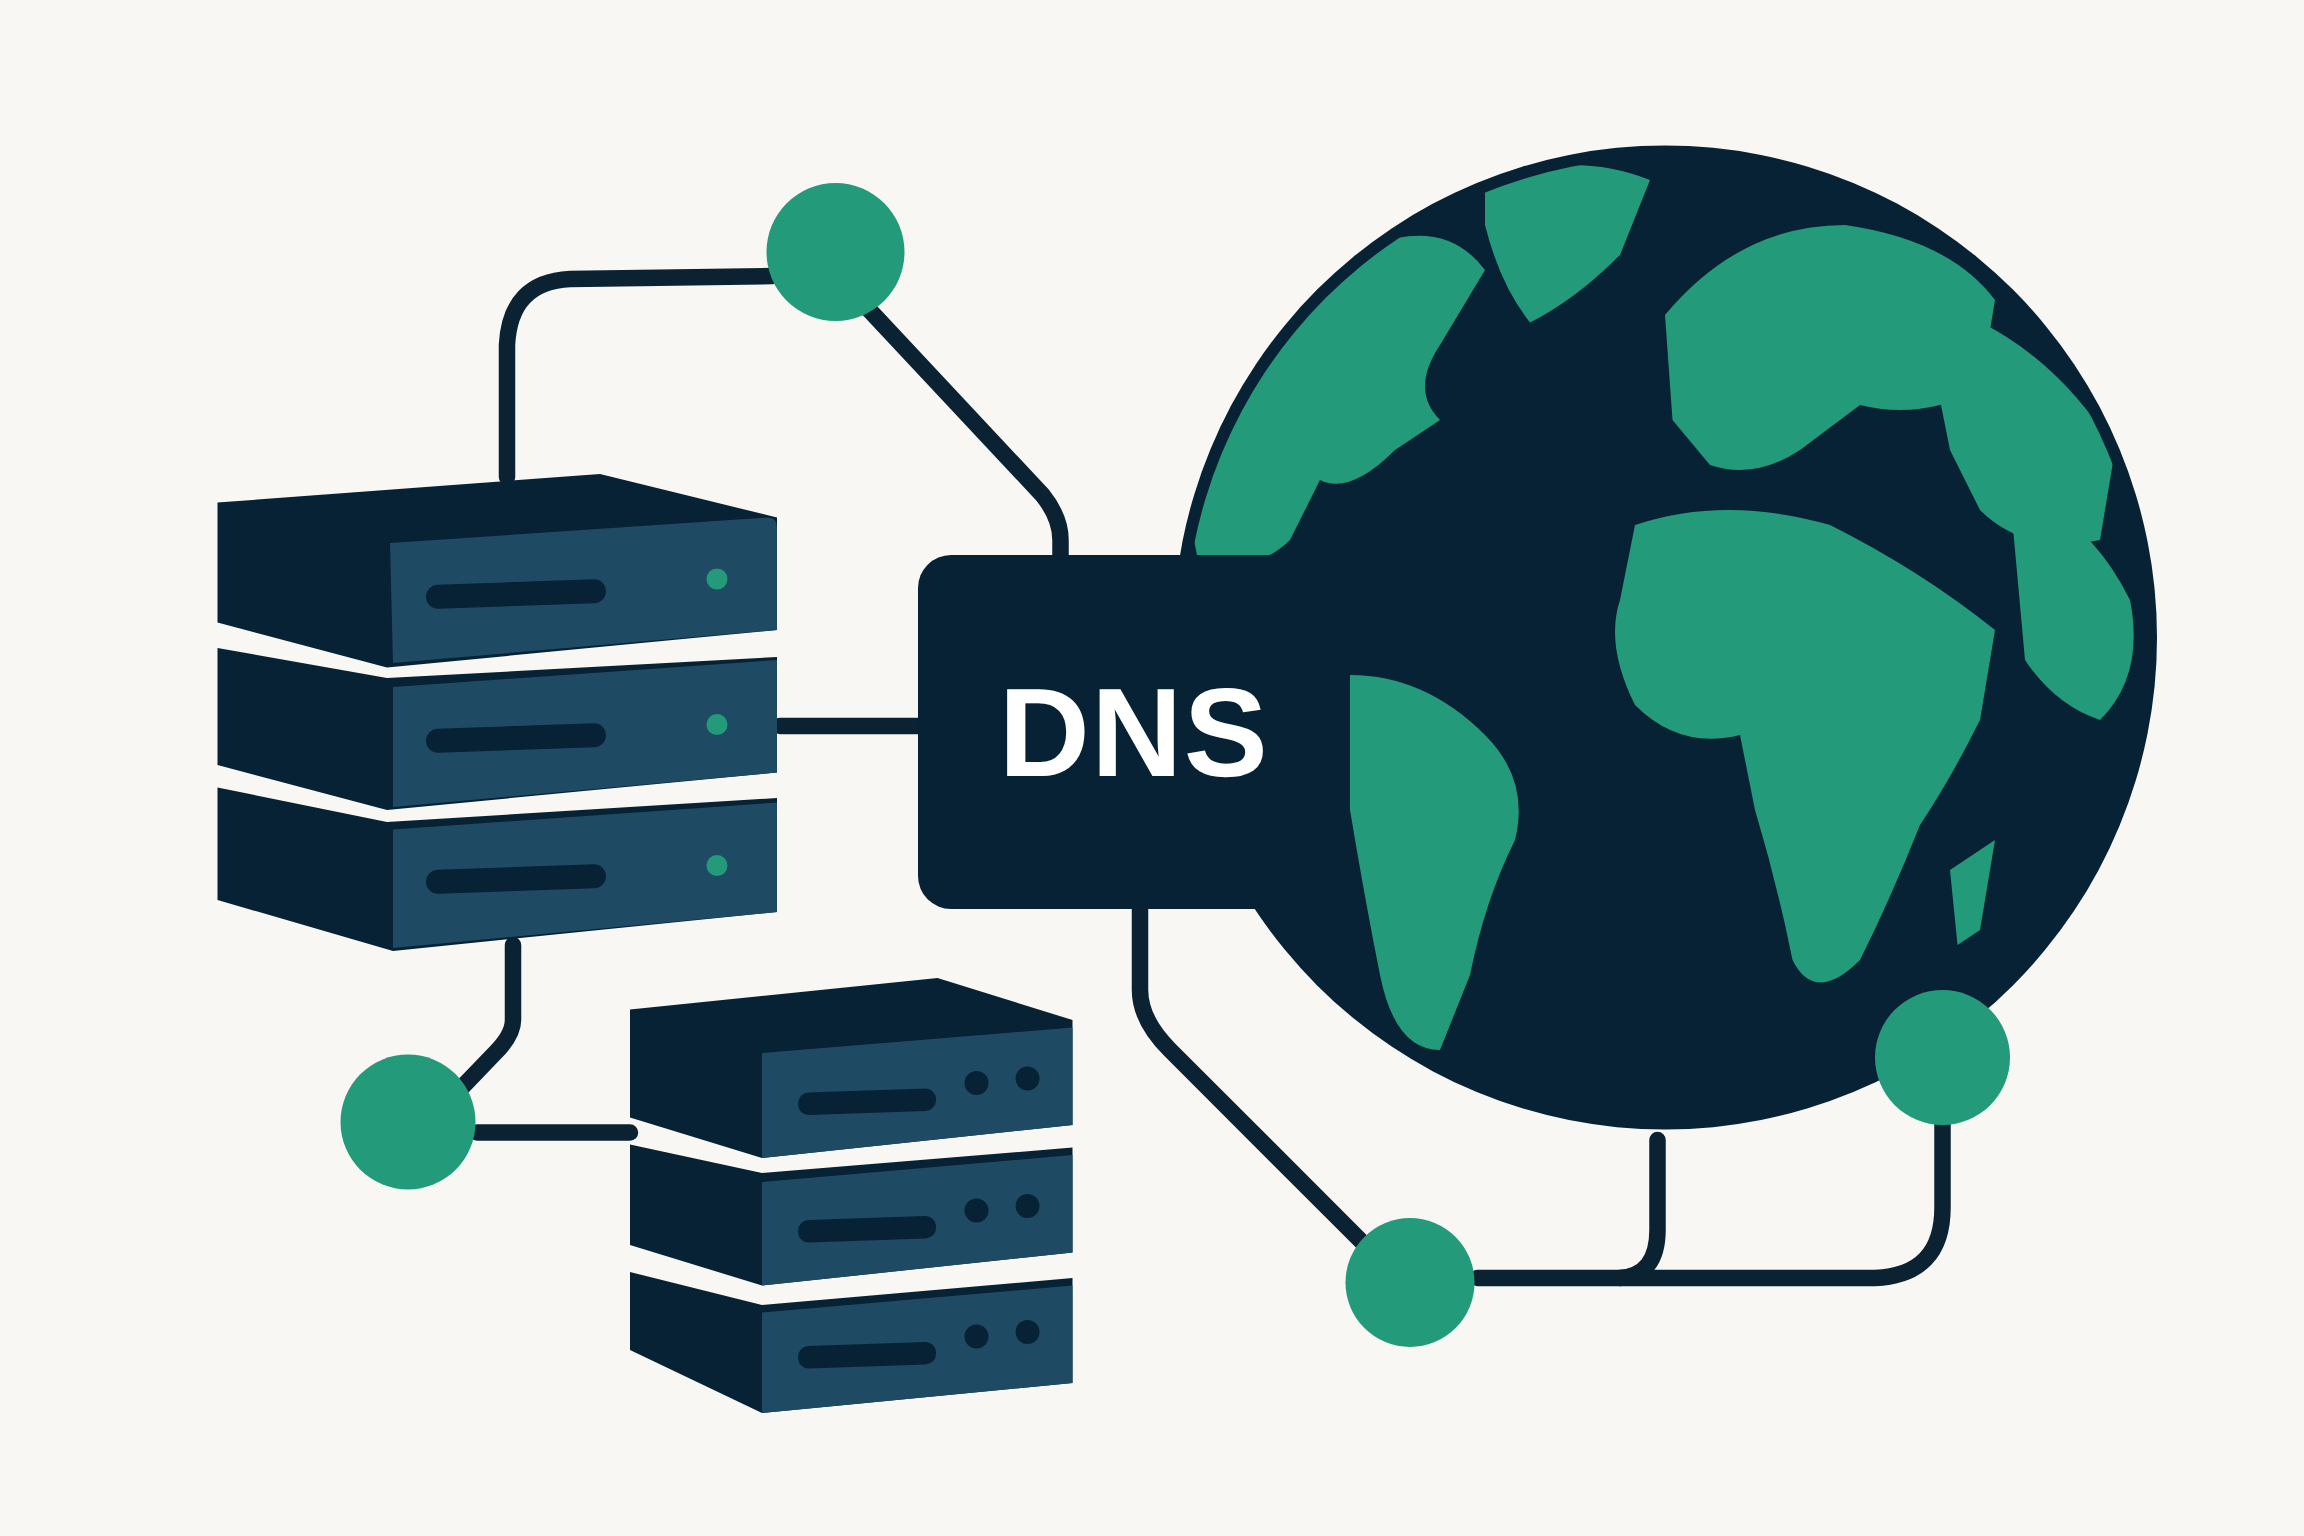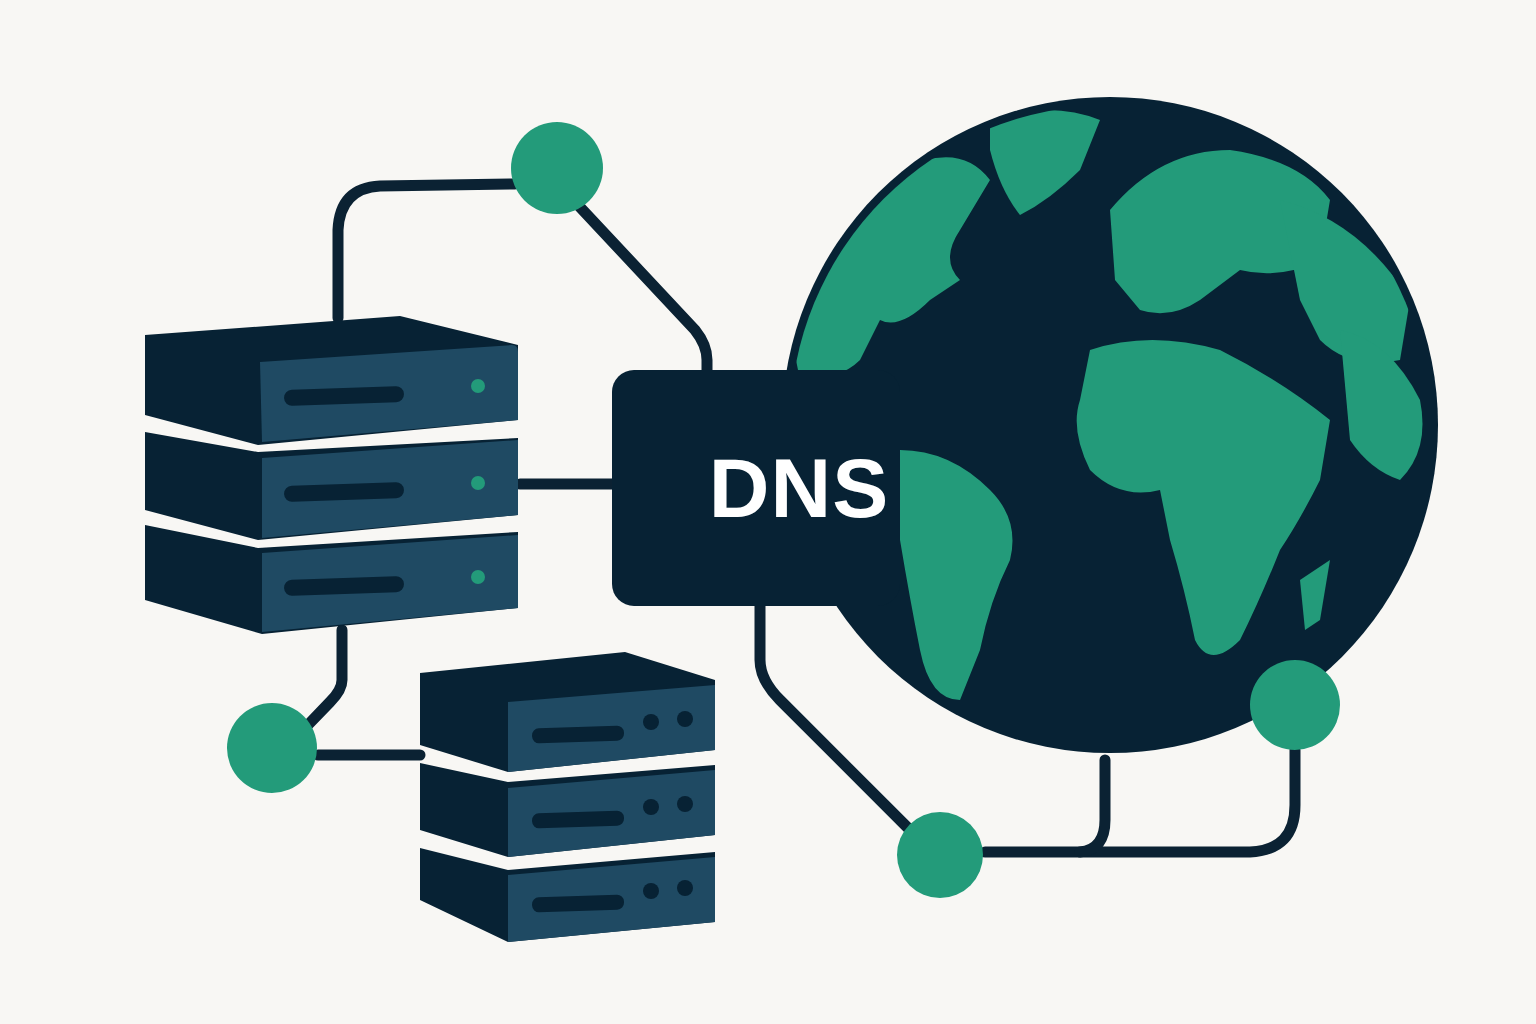--- a/index.html
+++ b/index.html
@@ -1,18 +1,18 @@
 <!DOCTYPE html>
 <html><head>
 <meta charset="utf-8">
 <style>
   html,body{margin:0;padding:0;background:#f8f7f4;}
   body{width:1536px;height:1024px;overflow:hidden;position:relative;font-family:"Liberation Sans",sans-serif;}
   svg{position:absolute;left:0;top:0;}
-  .dns-label{position:absolute;left:612px;top:370px;width:288px;height:236px;display:flex;align-items:center;justify-content:center;color:#fff;font-weight:bold;font-size:84px;letter-spacing:1px;font-family:"Liberation Sans",sans-serif;padding-left:43px;}
+  .dns-label{position:absolute;left:612px;top:370px;width:288px;height:236px;display:flex;align-items:center;justify-content:center;color:#fff;font-weight:bold;font-size:84px;letter-spacing:1px;font-family:"Liberation Sans",sans-serif;}
 </style>
 </head>
 <body>
 
 <svg width="1536" height="1024" viewBox="0 0 1536 1024">
   <g fill="none" stroke="#0b2233" stroke-width="11" stroke-linecap="round" stroke-linejoin="round">
 
     <path d="M515 184 L380 186 Q340 188 338 230 L338 318"></path>
 
     <path d="M578 205 L695 330 Q707 345 707 360 L707 372"></path>

